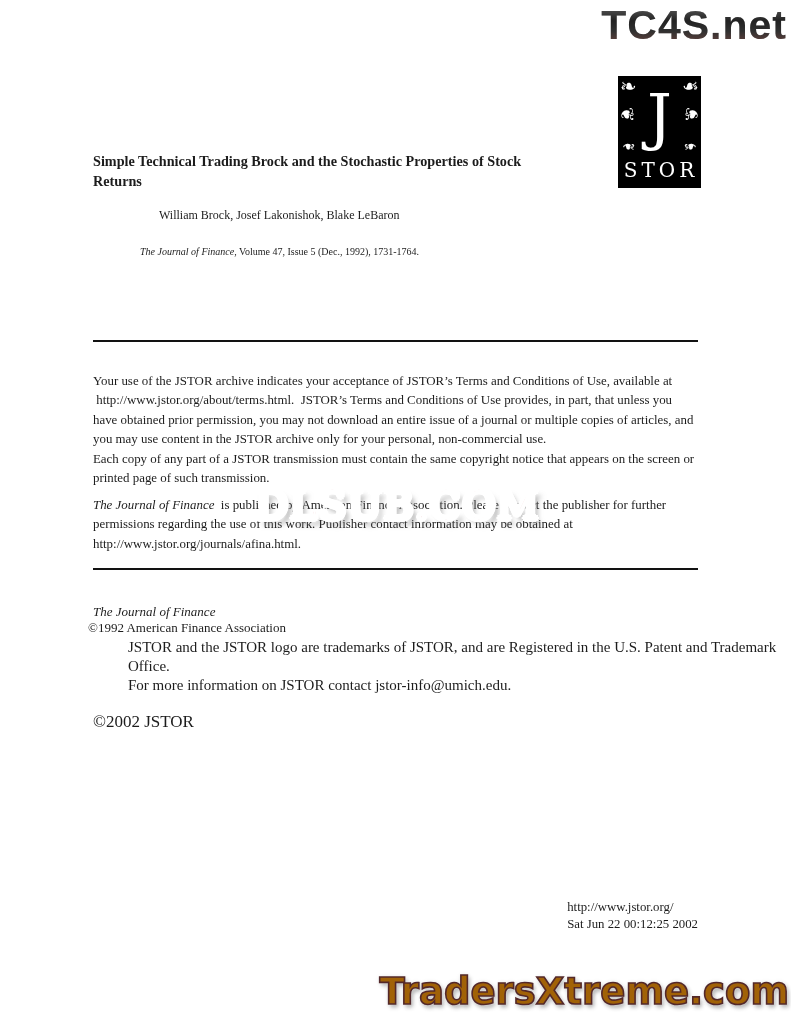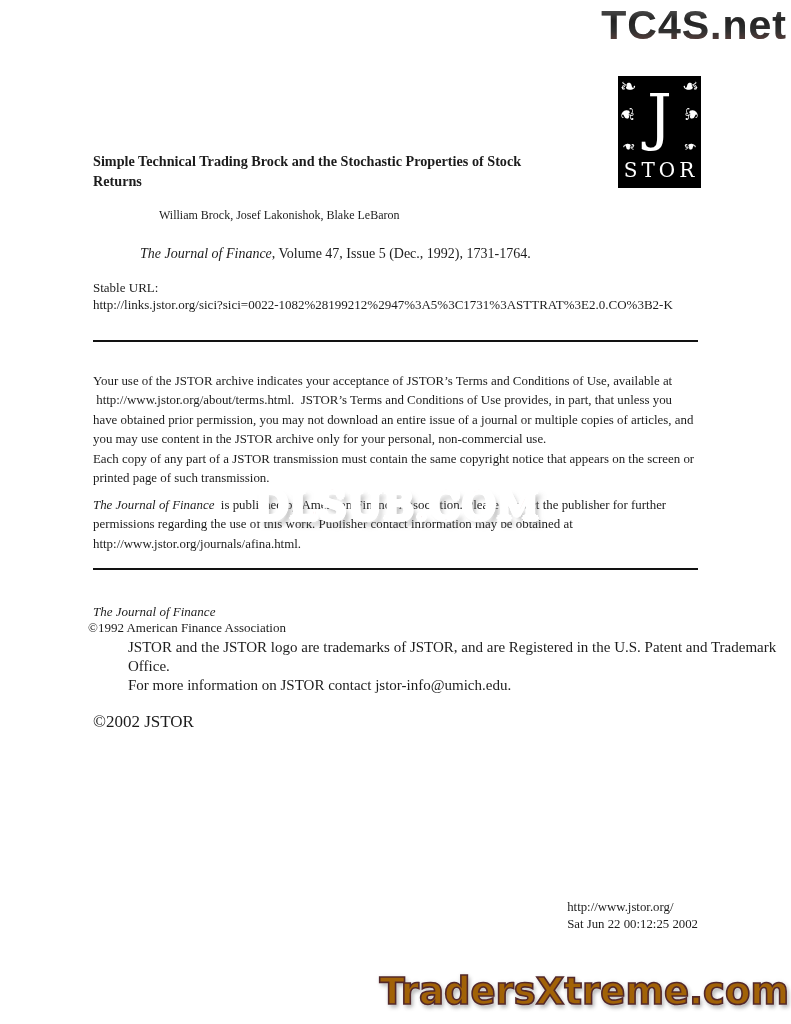--- a/index.html
+++ b/index.html
@@ -54,21 +54,21 @@
     text-align: center;
     font-family: "DejaVu Serif", serif;
     font-size: 20px; line-height: 28px;
     letter-spacing: 4px; padding-left: 3px; box-sizing: border-box;
     color: #ffffff;
   }
 
   
   .title   { left: 93px;  top: 151px; font-size: 14.2px; font-weight: bold; line-height: 20px; width: 560px; }
   .authors { left: 140px; top: 208px; font-size: 12px; margin-left: 19px; }
-  .citation{ left: 140px; top: 246px; font-size: 14px; }
+  .citation{ left: 140px; top: 246px; font-size: 10px; }
   .italic  { font-style: italic; }
   .stable  { left: 93px;  top: 279px; font-size: 13px; line-height: 17px; width: 650px; }
 
   .rule { left: 93px; width: 605px; height: 2px; background: #121212; }
   .rule-1 { top: 340px; }
   .rule-2 { top: 568px; }
 
   
   .para { left: 93px; font-size: 12.9px; line-height: 19.3px; width: 655px; }
   .p1 { top: 372px; }
@@ -134,24 +134,20 @@
     <div class="logo-stor">STOR</div>
   </div>
 
   <div class="abs title prewrap">Simple Technical Trading Brock and the Stochastic Properties of Stock
 Returns</div>
 
   <div class="abs authors">William Brock, Josef Lakonishok, Blake LeBaron</div>
 
   <div class="abs citation"><span class="italic">The Journal of Finance</span><span>, Volume 47, Issue 5 (Dec., 1992), 1731-1764.</span></div>
 
-  <div class="abs stable">
-    <div>Stable URL:</div>
-    <div>http://links.jstor.org/sici?sici=0022-1082%28199212%2947%3A5%3C1731%3ASTTRAT%3E2.0.CO%3B2-K</div>
-  </div>
 
   <div class="abs rule rule-1"></div>
 
   <div class="abs para p1 prewrap">Your use of the JSTOR archive indicates your acceptance of JSTOR’s Terms and Conditions of Use, available at
  http://www.jstor.org/about/terms.html.  JSTOR’s Terms and Conditions of Use provides, in part, that unless you
 have obtained prior permission, you may not download an entire issue of a journal or multiple copies of articles, and
 you may use content in the JSTOR archive only for your personal, non-commercial use.</div>
 
   <div class="abs para p2 prewrap">Each copy of any part of a JSTOR transmission must contain the same copyright notice that appears on the screen or
 printed page of such transmission.</div>

